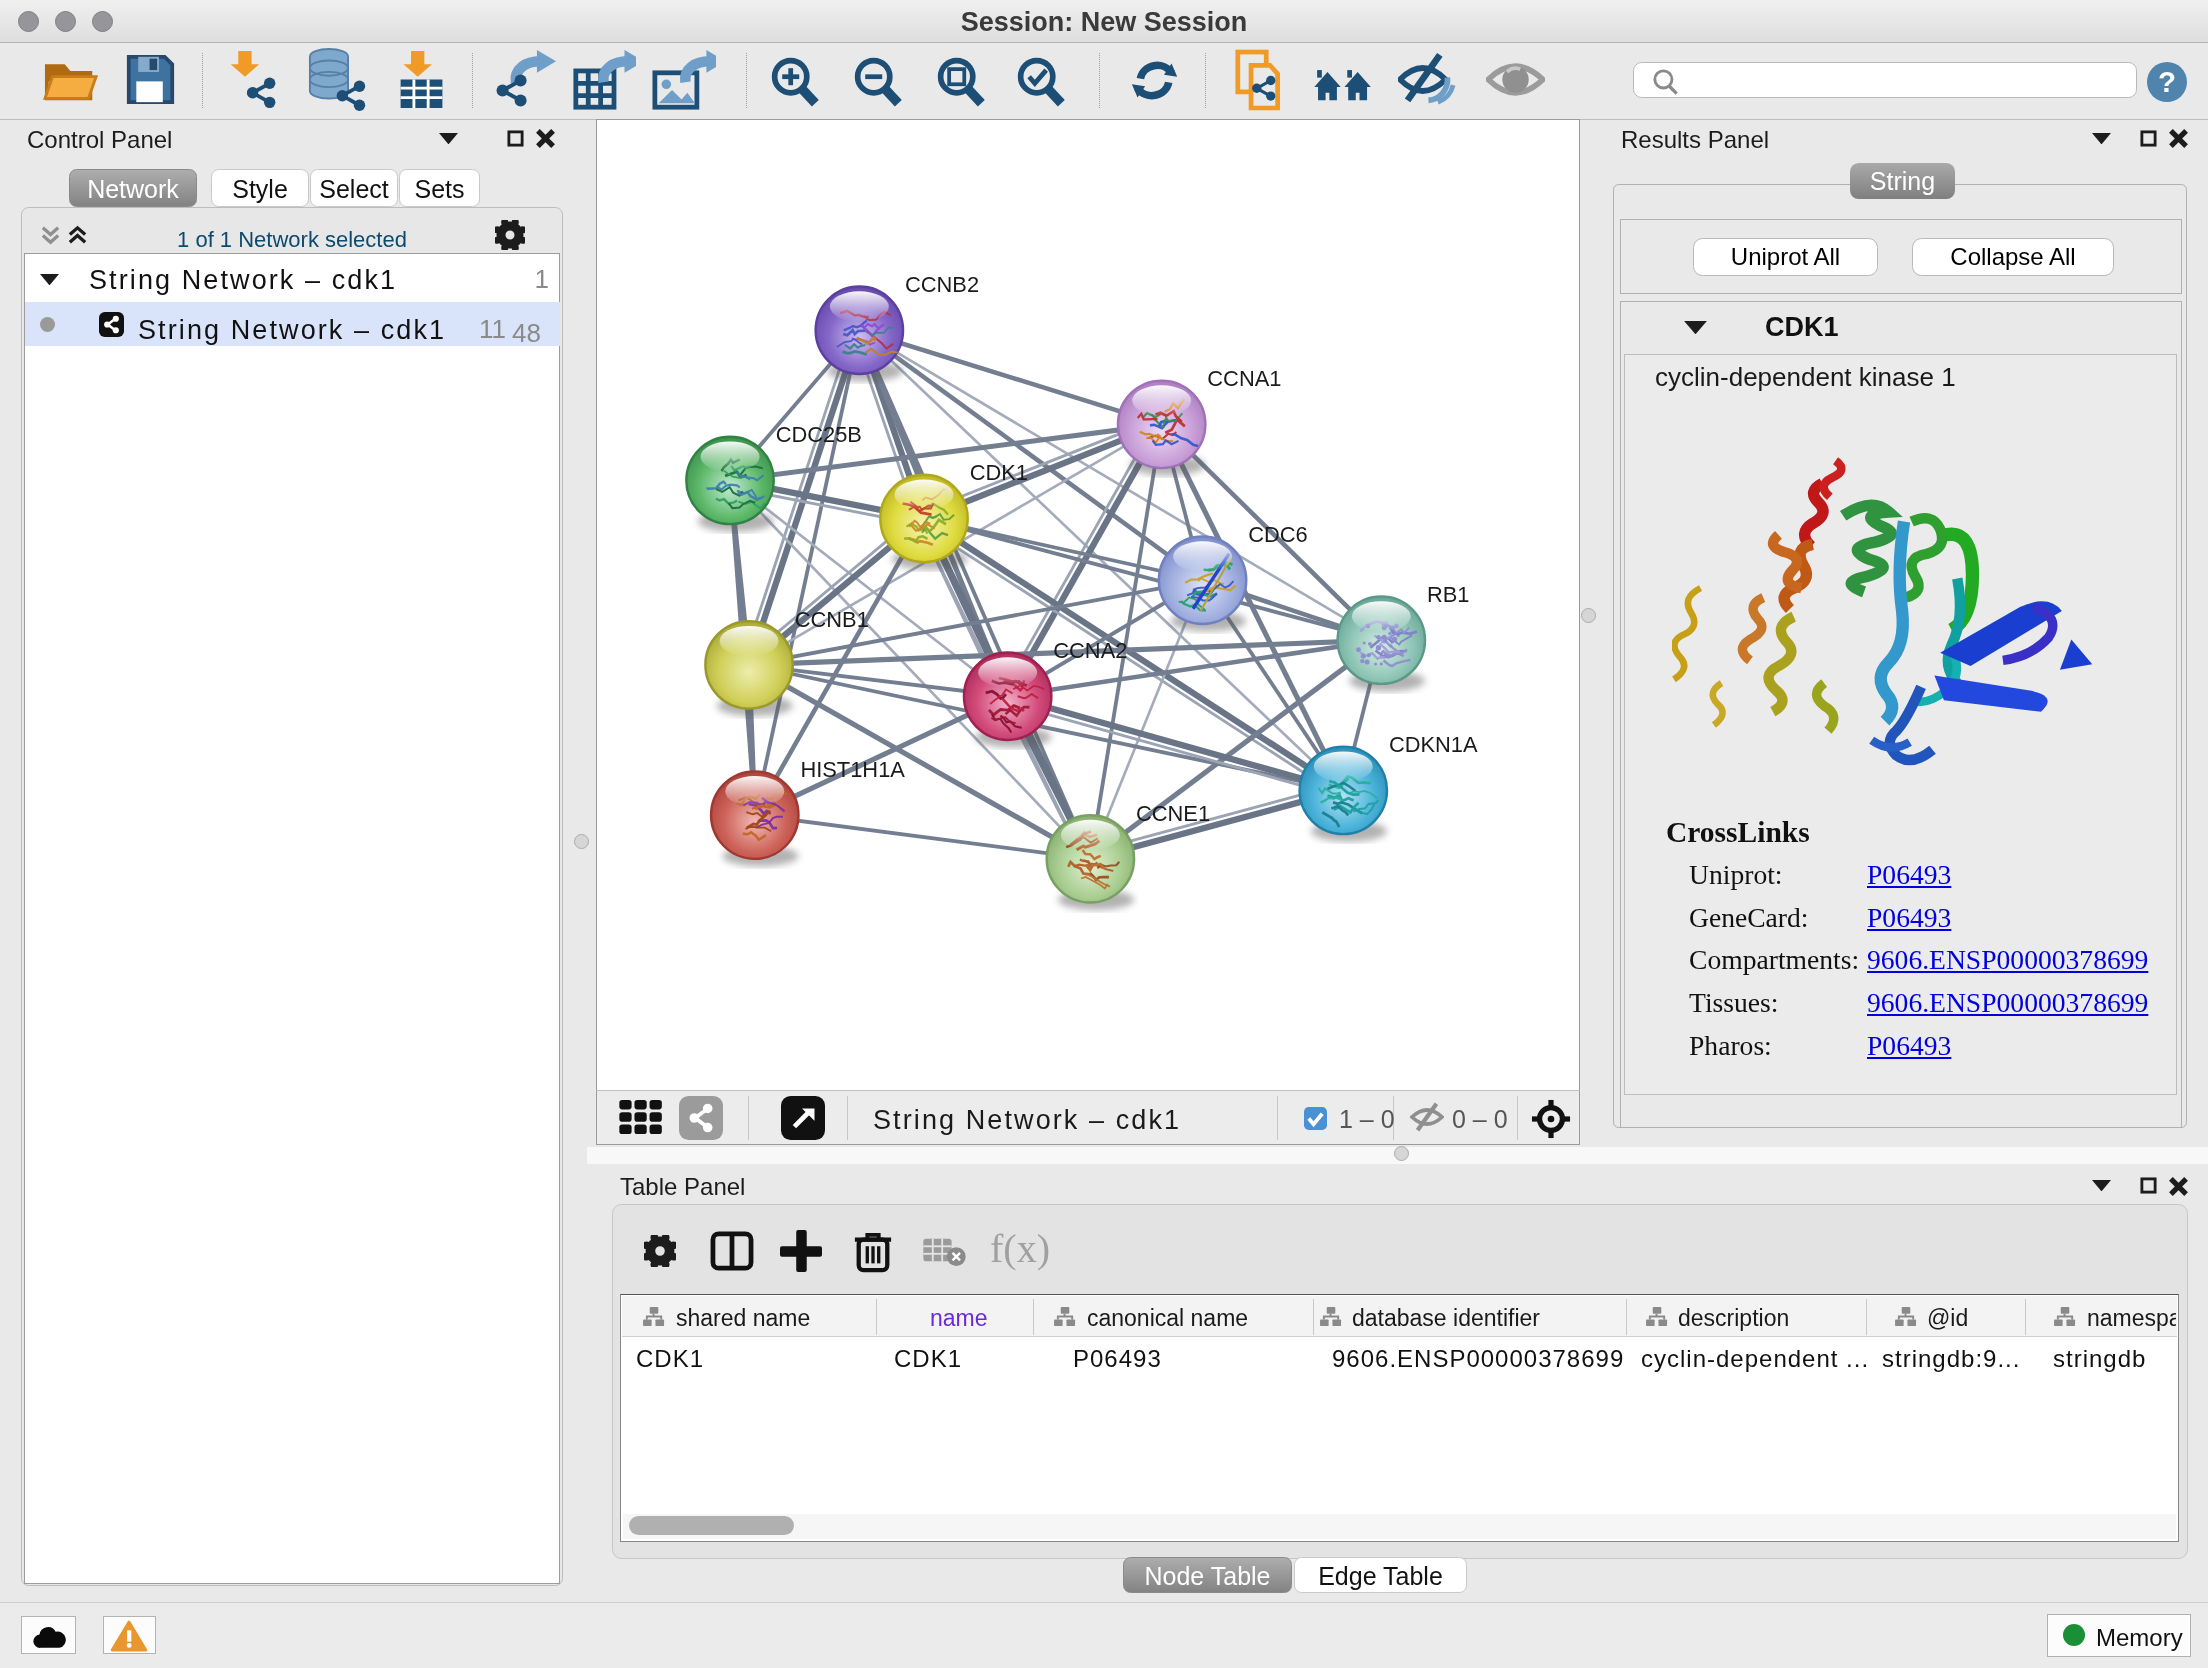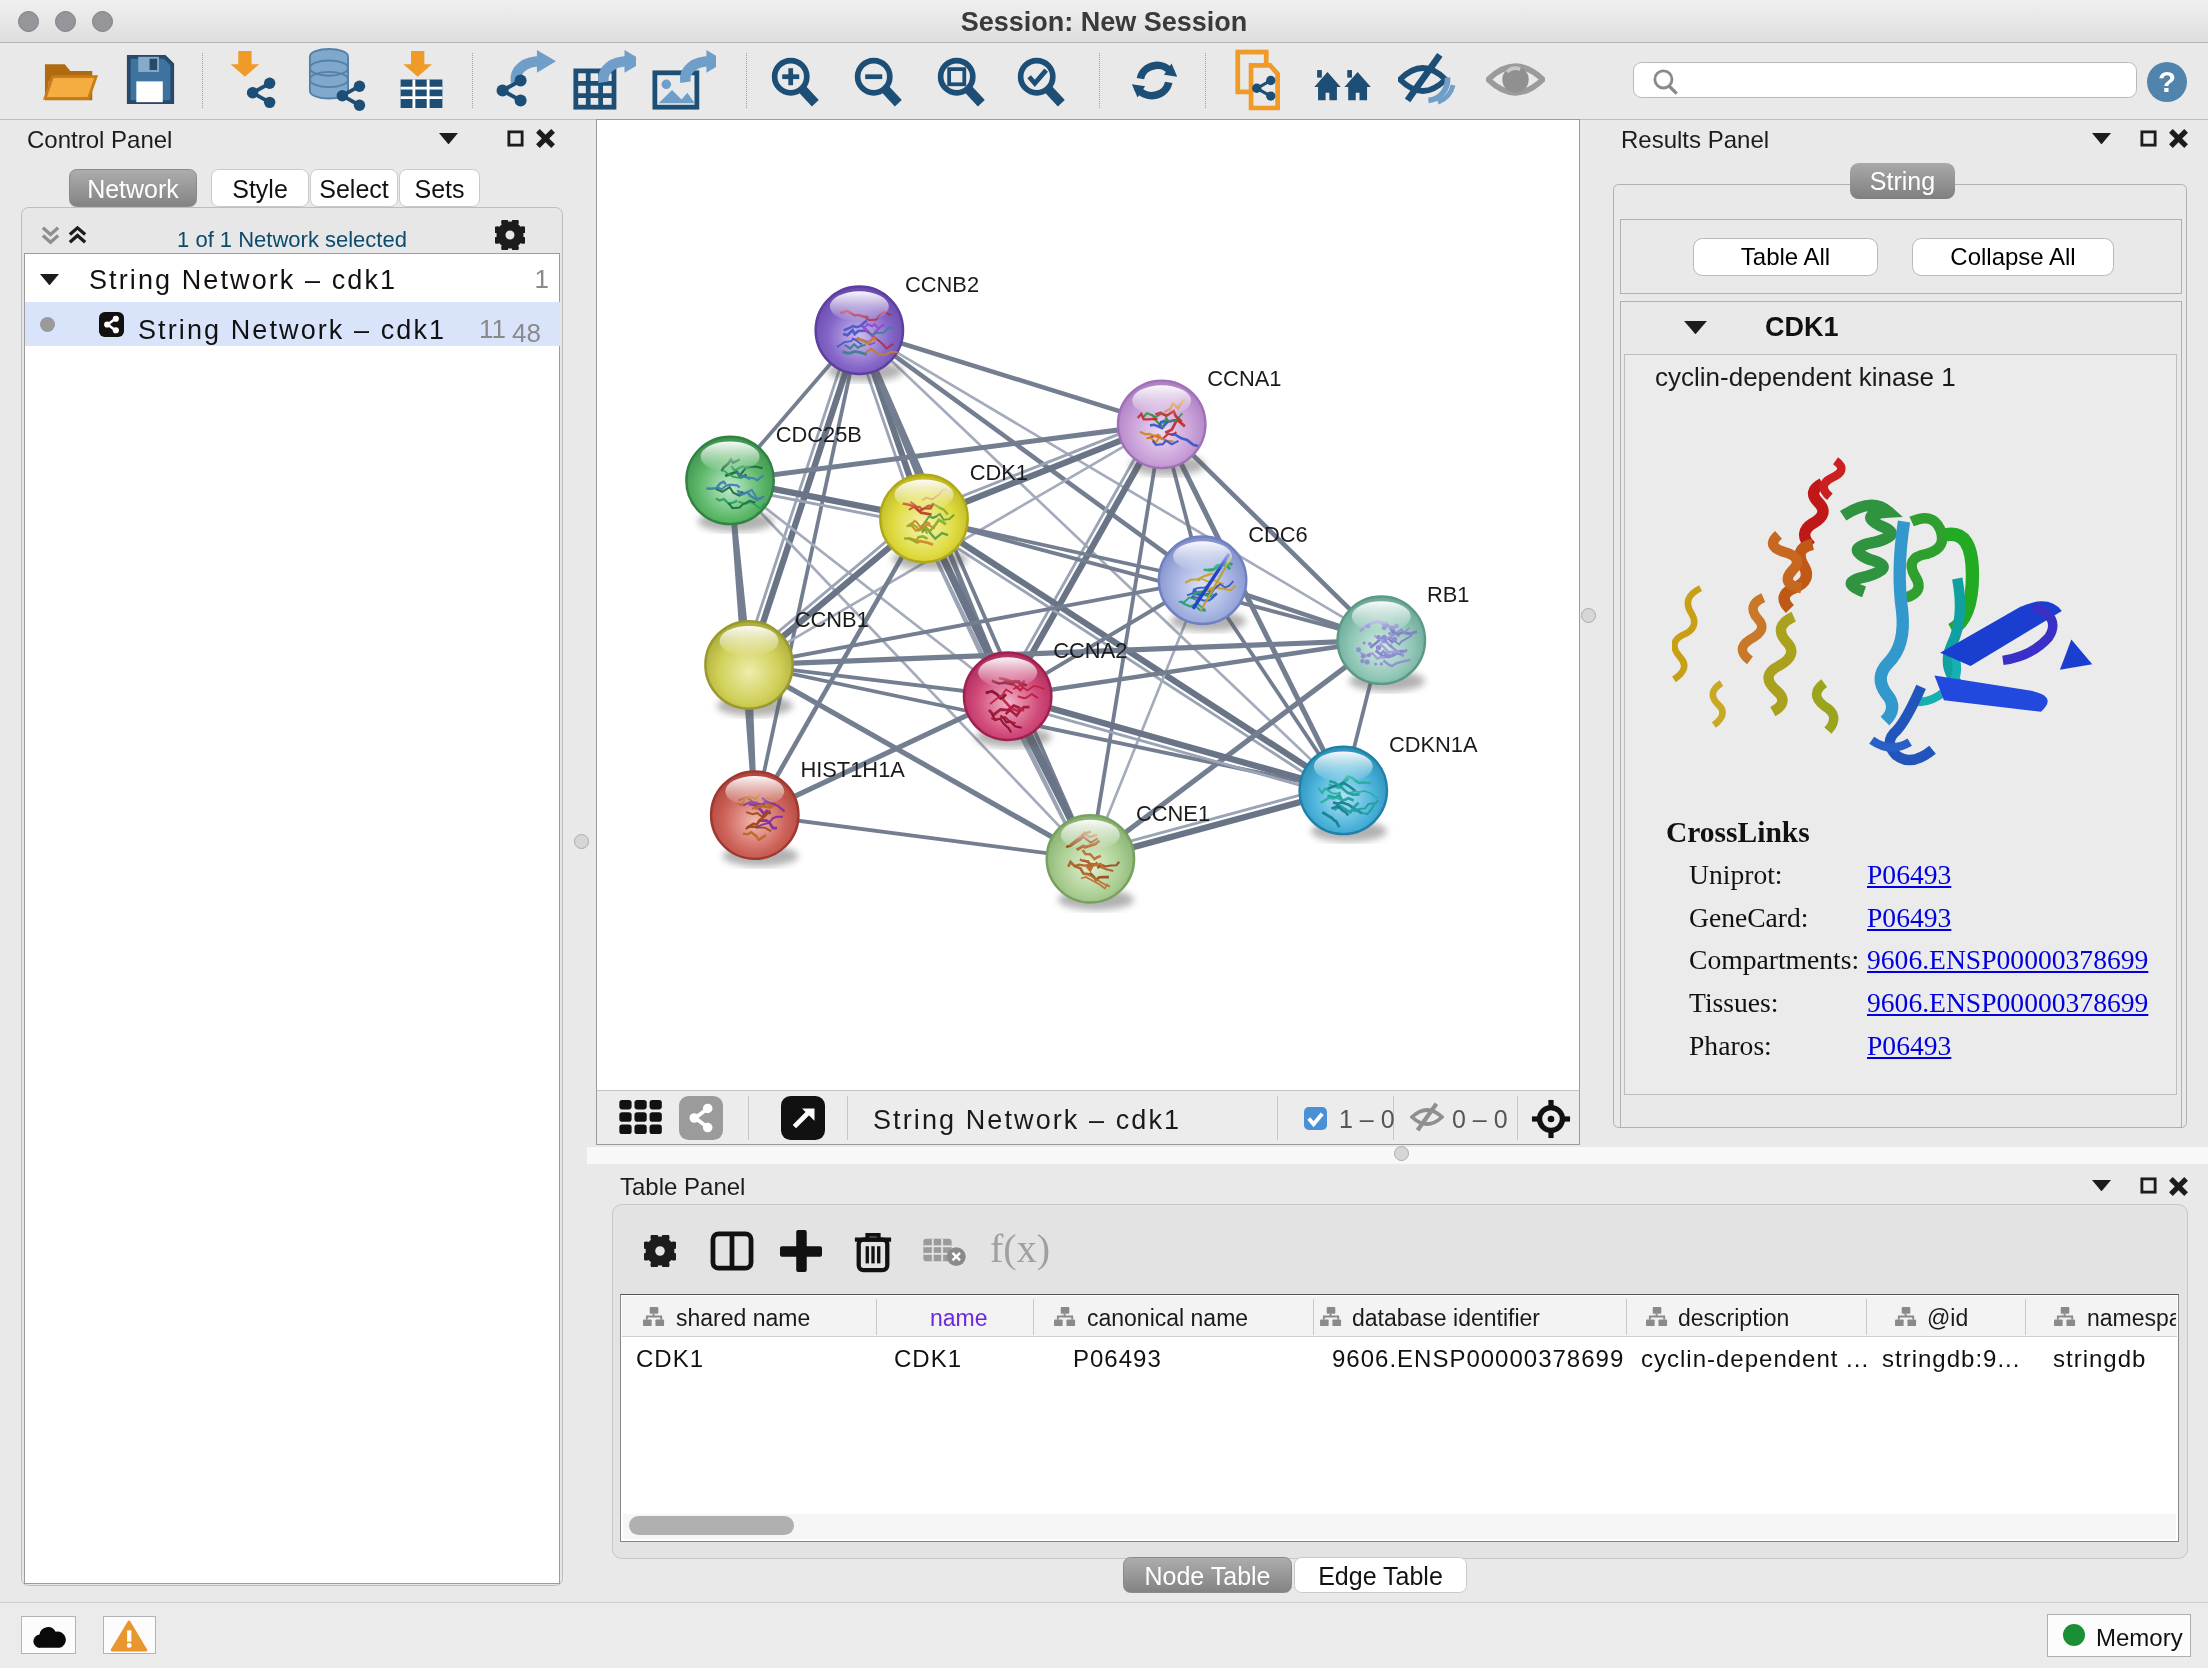--- a/index.html
+++ b/index.html
@@ -646,21 +646,21 @@
   </svg>
 <svg class="abs" style="left:2169px;top:129px" width="19" height="19" viewBox="0 0 20 20">
     <g stroke="#1c1c1c" stroke-width="5.5">
       <line x1="2" y1="2" x2="18" y2="18"></line>
       <line x1="18" y1="2" x2="2" y2="18"></line>
     </g>
   </svg>
 <div class="abs" style="left:1613px;top:184px;width:574px;height:944px;background:#e9e9e9;border:1px solid #b0b0b0;border-radius:5.7px;box-sizing:border-box"></div>
 <div class="abs" style="left:1850px;top:163px;width:105px;height:36px;border-radius:8.6px;background:linear-gradient(#a9a9a9,#7f7f7f);color:#fff;font-size:25px;text-align:center;line-height:36px">String</div>
 <div class="abs" style="left:1620px;top:219px;width:562px;height:75px;border:1px solid #b0b0b0;box-sizing:border-box"></div>
-<div class="abs" style="left:1693px;top:238px;width:185px;height:38px;background:#fff;border:1px solid #b9b9b9;border-radius:9.5px;font-size:24px;text-align:center;line-height:36px;box-sizing:border-box">Table All</div>
+<div class="abs" style="left:1693px;top:238px;width:185px;height:38px;background:#fff;border:1px solid #b9b9b9;border-radius:9.5px;font-size:24px;text-align:center;line-height:36px;box-sizing:border-box">Uniprot All</div>
 <div class="abs" style="left:1912px;top:238px;width:202px;height:38px;background:#fff;border:1px solid #b9b9b9;border-radius:9.5px;font-size:24px;text-align:center;line-height:36px;box-sizing:border-box">Collapse All</div>
 <div class="abs" style="left:1620px;top:301px;width:562px;height:827px;border:1px solid #b0b0b0;box-sizing:border-box"></div>
 <svg class="abs" style="left:1684px;top:321px" width="23" height="13.3" viewBox="0 0 24 14">
     <polygon points="0,0 24,0 12.0,14" fill="#1c1c1c"></polygon>
   </svg>
 <div class="abs" style="left:1765px;top:312px;font-size:27px;font-weight:bold;color:#111">CDK1</div>
 <div class="abs" style="left:1624px;top:354px;width:553px;height:741px;border:1px solid #bdbdbd;background:#ebebeb;box-sizing:border-box"></div>
 <div class="abs" style="left:1655px;top:362px;font-size:26px;color:#1a1a1a">cyclin-dependent kinase 1</div>
 <svg class="abs" style="left:1672px;top:455px" width="426" height="328" viewBox="0 0 448 345">
 <path d="M158 30 q-16 8 -4 20 q12 12 -6 22 q-16 10 -2 24" stroke="#c01818" stroke-width="12" fill="none"></path>

